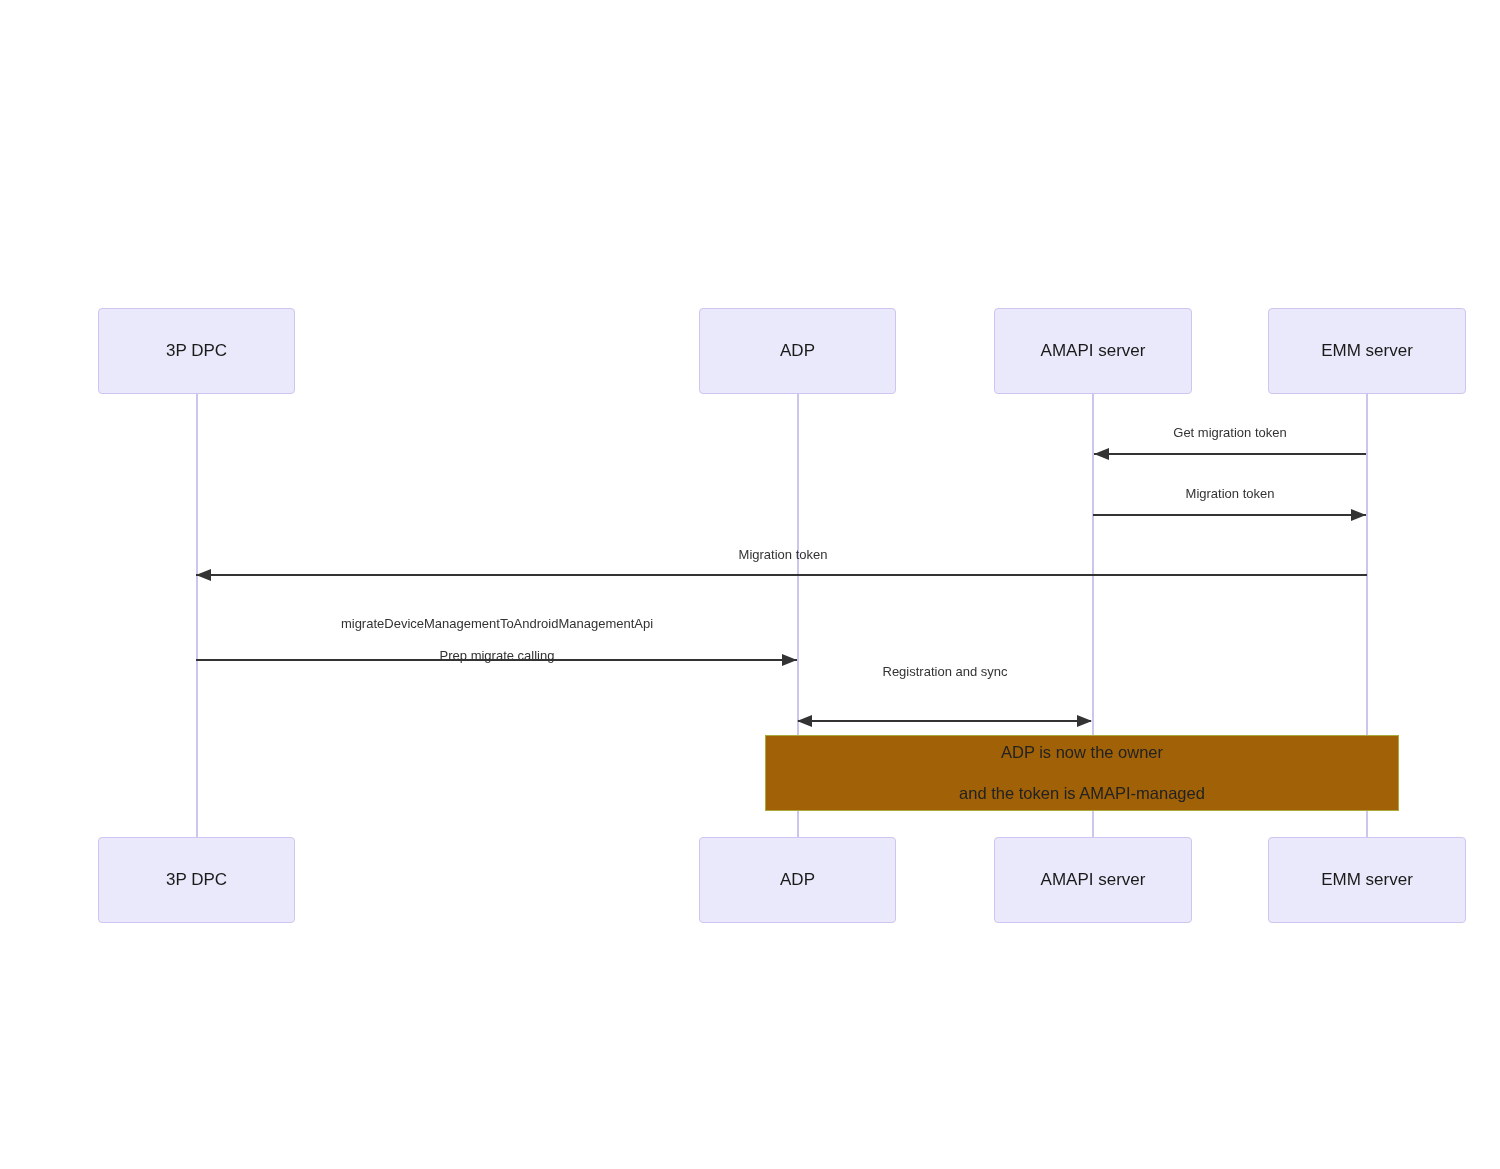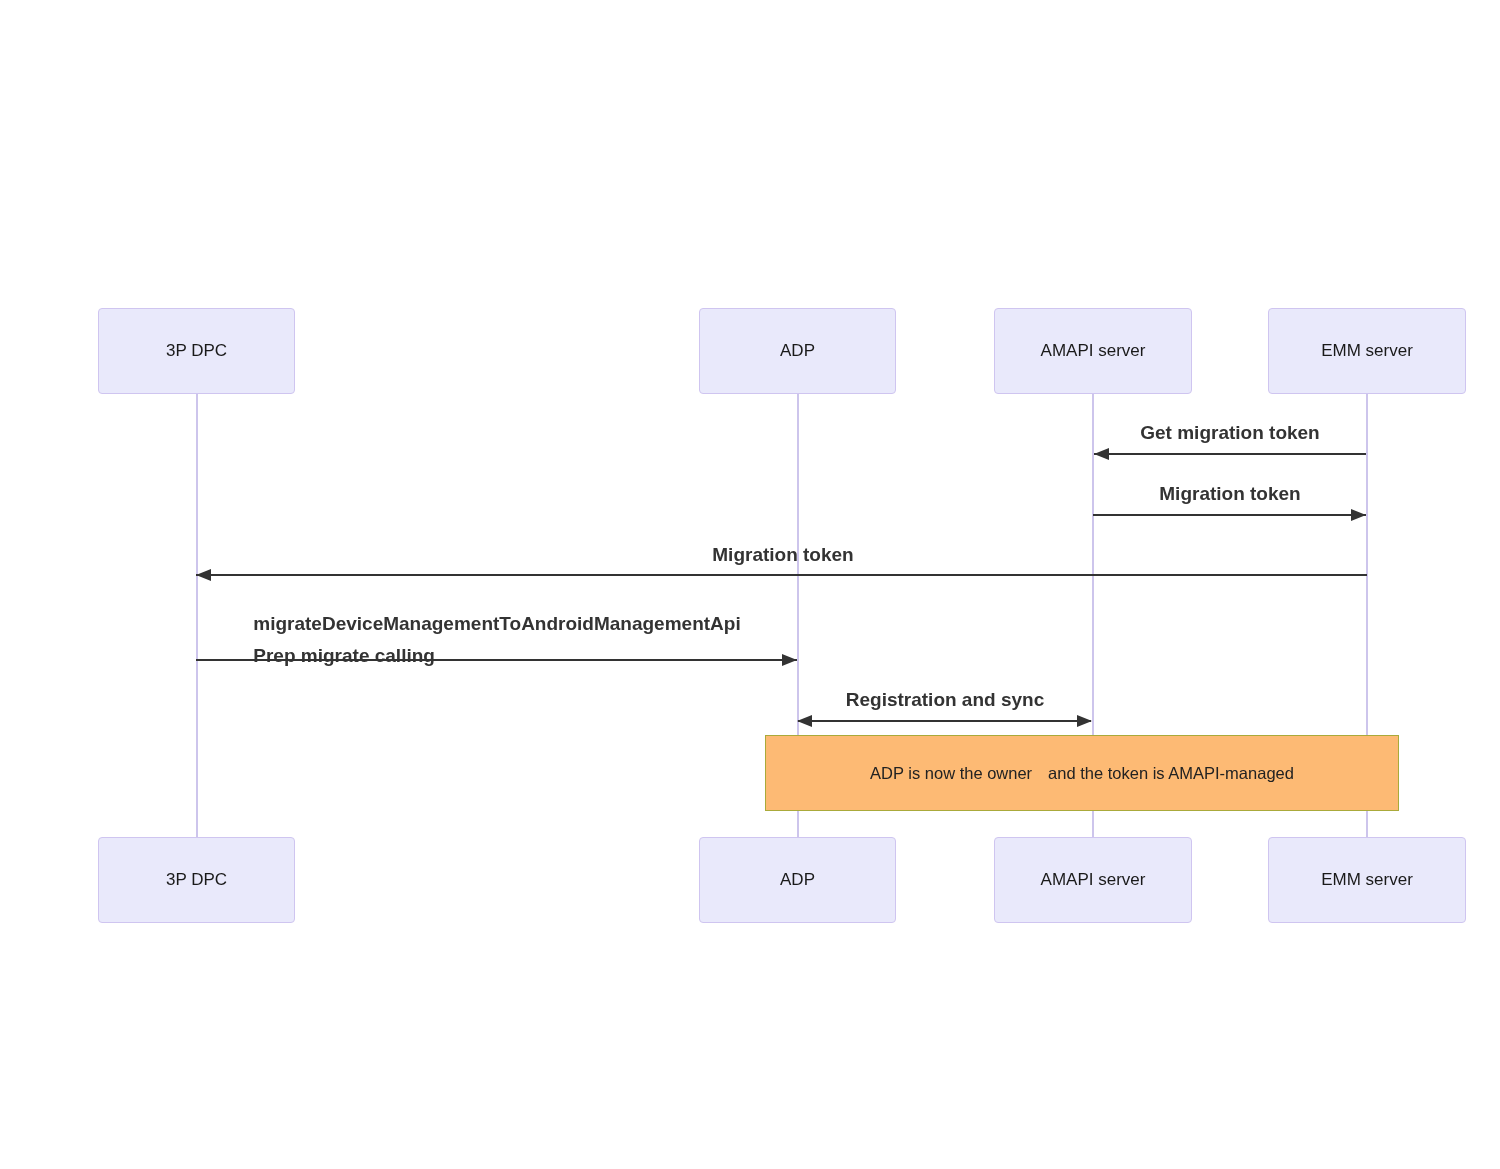--- a/index.html
+++ b/index.html
@@ -33,25 +33,24 @@
     justify-content: center;
     font-size: 17px;
     color: #1a1a1a;
   }
   .actor.row-top { top: 276px; }
   .actor.row-bottom { top: 805px; }
   .msg-label {
     position: absolute;
     transform: translateX(-50%);
     white-space: nowrap;
-    font-size: 19px;
+    font-size: 13px;
     color: #333333;
     line-height: 24px;
-    text-align: left;
-    font-weight: bold;
+    text-align: center;
   }
   .msg-line {
     position: absolute;
     height: 2px;
     background: #333333;
   }
   .arrowhead {
     position: absolute;
     width: 0;
     height: 0;
@@ -59,24 +58,24 @@
     border-bottom: 6px solid transparent;
   }
   .arrowhead.point-left  { border-right: 15px solid #333333; }
   .arrowhead.point-right { border-left: 15px solid #333333; }
   .note {
     position: absolute;
     left: 733px;
     top: 703px;
     width: 634px;
     height: 76px;
-    background: #fdba74;
+    background: #a16207;
     border: 1px solid #aaaa3a;
     display: flex;
-    flex-direction: row;
+    flex-direction: column;
     align-items: center;
     justify-content: center;
     font-size: 16.5px;
     color: #222222;
     line-height: 25px;
     text-align: center;
   }
 </style>
 </head>
 <body>
@@ -113,21 +112,21 @@
   <div class="msg-line" style="left:164px;top:542px;width:1171px"></div>
   <span class="arrowhead point-left" style="left:164px;top:537px"></span>
 
   <div class="msg-label" style="left:465px;top:572px">
     <span style="display:block">migrateDeviceManagementToAndroidManagementApi</span>
     <span style="display:block">Prep migrate calling</span>
   </div>
   <div class="msg-line" style="left:164px;top:627px;width:601px"></div>
   <span class="arrowhead point-right" style="left:750px;top:622px"></span>
 
-  <div class="msg-label" style="left:913px;top:656px">Registration and sync</div>
+  <div class="msg-label" style="left:913px;top:628px">Registration and sync</div>
   <div class="msg-line" style="left:766px;top:688px;width:293px"></div>
   <span class="arrowhead point-left" style="left:765px;top:683px"></span>
   <span class="arrowhead point-right" style="left:1045px;top:683px"></span>
 
   <div class="note">
     <span>ADP is now the owner</span>
     <span>and the token is AMAPI-managed</span>
   </div>
 
   <div class="actor row-bottom" style="left:66px;width:197px">

